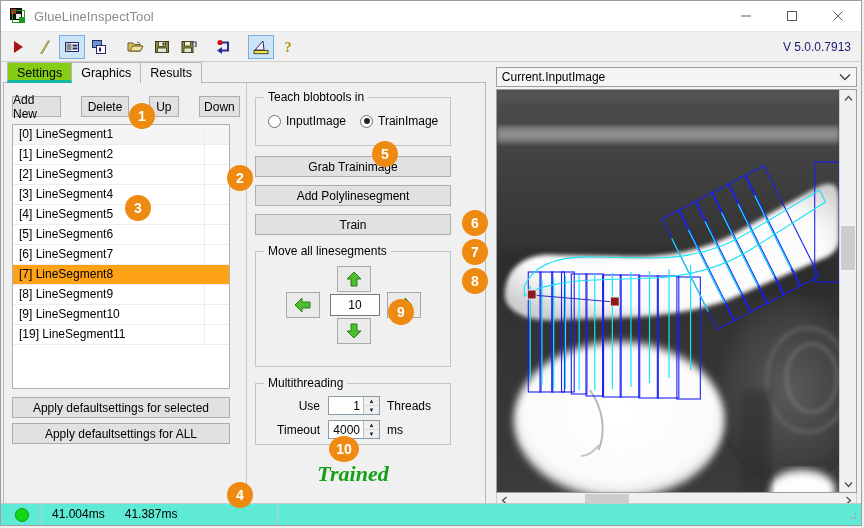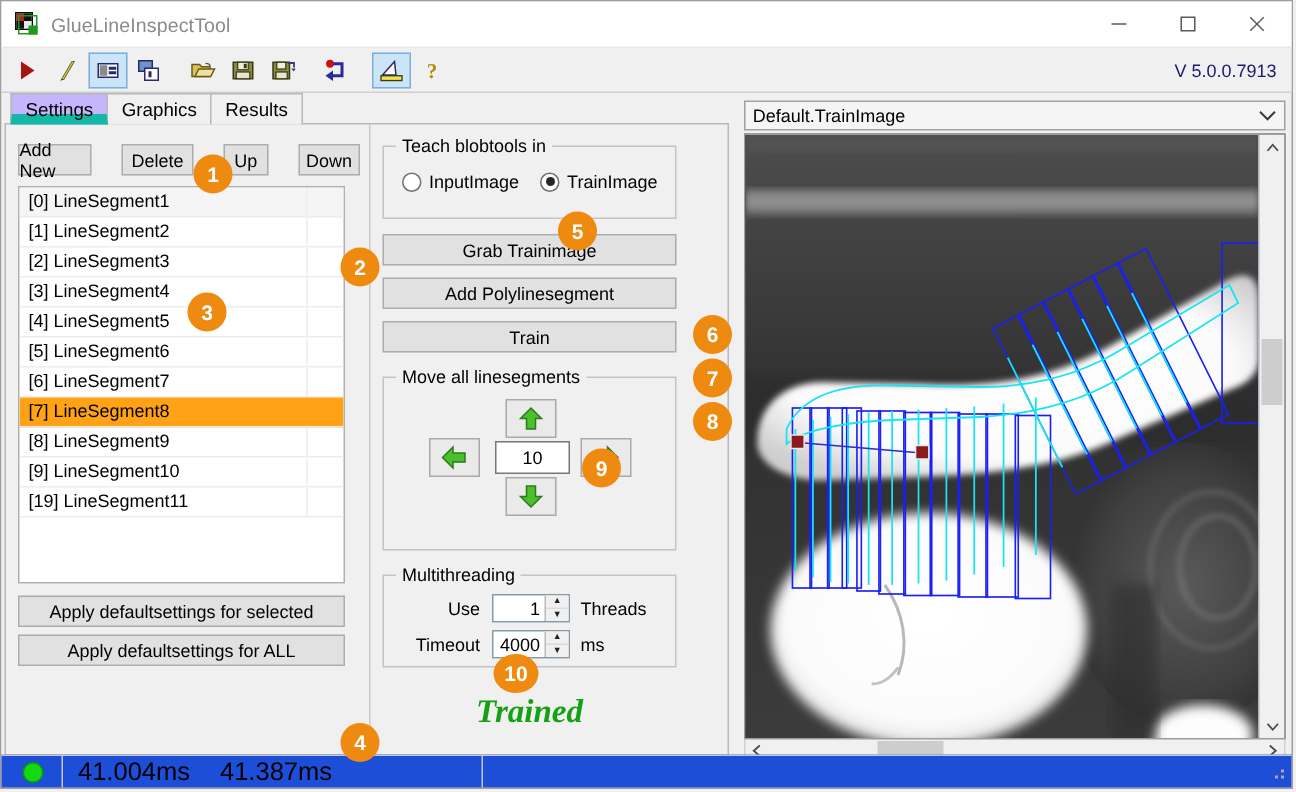--- a/index.html
+++ b/index.html
@@ -48,21 +48,21 @@
   
   .body{display:flex;height:444px;position:relative;}
   .left{width:490px;position:relative;background:#f0f0f0;}
   
   .tabs{display:flex;padding-left:6px;height:20px;position:relative;z-index:3;}
   .tab{
     padding:2px 9px 2px 9px;font-size:12.5px;background:#f0f0f0;
     border:1px solid #b8b8b8;border-bottom:none;margin-right:-1px;
     line-height:16px;box-sizing:border-box;height:21px;
   }
-  .tab.active{background:#c4b5fd;border-bottom:7px solid #14b8a6;position:relative;z-index:2;}
+  .tab.active{background:#84cc16;border-bottom:3px solid #14b8a6;position:relative;z-index:2;}
   .tab-body{
     position:absolute;left:2px;top:20px;right:4px;bottom:2px;
     border:1px solid #b8b8b8;background:#f0f0f0;box-sizing:border-box;
   }
   .panes{display:flex;}
   .pane-l{width:236px;padding:6px 0 0 8px;box-sizing:border-box;position:relative;}
   .pane-r{width:236px;padding:6px 0 0 8px;box-sizing:border-box;position:relative;border-left:1px solid #c8c8c8;margin-left:6px;}
   
   .gbox{border:1px solid #c4c4c4;position:relative;box-sizing:border-box;}
   .gbox>.lg{
@@ -148,22 +148,22 @@
   }
   .sbtn{height:16px;width:16px;display:flex;align-items:center;justify-content:center;font-size:9px;color:#4a4a4a;}
   .vthumb{position:absolute;left:1px;width:14px;height:44px;background:#cdcdcd;top:136px;}
   .hscroll{
     height:16px;background:#f0f0f0;border:1px solid #cfcfcf;border-top:none;display:flex;align-items:center;
     justify-content:space-between;position:relative;box-sizing:border-box;
   }
   .hthumb{position:absolute;top:1px;left:88px;width:44px;height:13px;background:#cdcdcd;}
   
   .status{
-    position:absolute;left:0;right:0;bottom:0;height:21px;background:#1d4ed8;border-top:1px solid #c8c8c8;
-    display:flex;align-items:center;font-size:17px;
+    position:absolute;left:0;right:0;bottom:0;height:21px;background:#5eead4;border-top:1px solid #c8c8c8;
+    display:flex;align-items:center;font-size:12px;
   }
   .stled{width:12px;height:12px;border-radius:50%;background:#14d814;border:1px solid #0a9a0a;margin:0 12px 0 14px;}
   .stcell{padding:0 10px;height:21px;line-height:21px;}
   .stsep{width:1px;height:21px;background:#c8c8c8;}
   .grip{margin-left:auto;margin-right:3px;width:12px;height:12px;position:relative;}
   .grip i{position:absolute;width:2px;height:2px;background:#aaa;}
 </style>
 </head>
 <body>
 
@@ -435,21 +435,21 @@
       <div class="cal" style="left:371px;top:79px;">5</div>
       <div class="cal" style="left:461px;top:148px;">6</div>
       <div class="cal" style="left:461px;top:177px;">7</div>
       <div class="cal" style="left:461px;top:206px;">8</div>
       <div class="cal" style="left:387px;top:237px;">9</div>
       <div class="cal" style="left:328px;top:374px;width:30px;">10</div>
     </div>
 
     <div class="right">
       <div class="combo">
-        <span class="cv">Default.TrainImage</span>
+        <span class="cv">Current.InputImage</span>
         <span class="cw">
           <svg width="12" height="8" viewBox="0 0 12 8">
               <polyline points="1,1.5 6,6.5 11,1.5" fill="none" stroke="#3a3a3a" stroke-width="1.3"></polyline>
             </svg>
         </span>
       </div>
 
       <div class="imgwrap">
         <div class="canvasbox">
           <svg width="100%" height="100%" viewBox="0 0 350 402" preserveAspectRatio="none">

